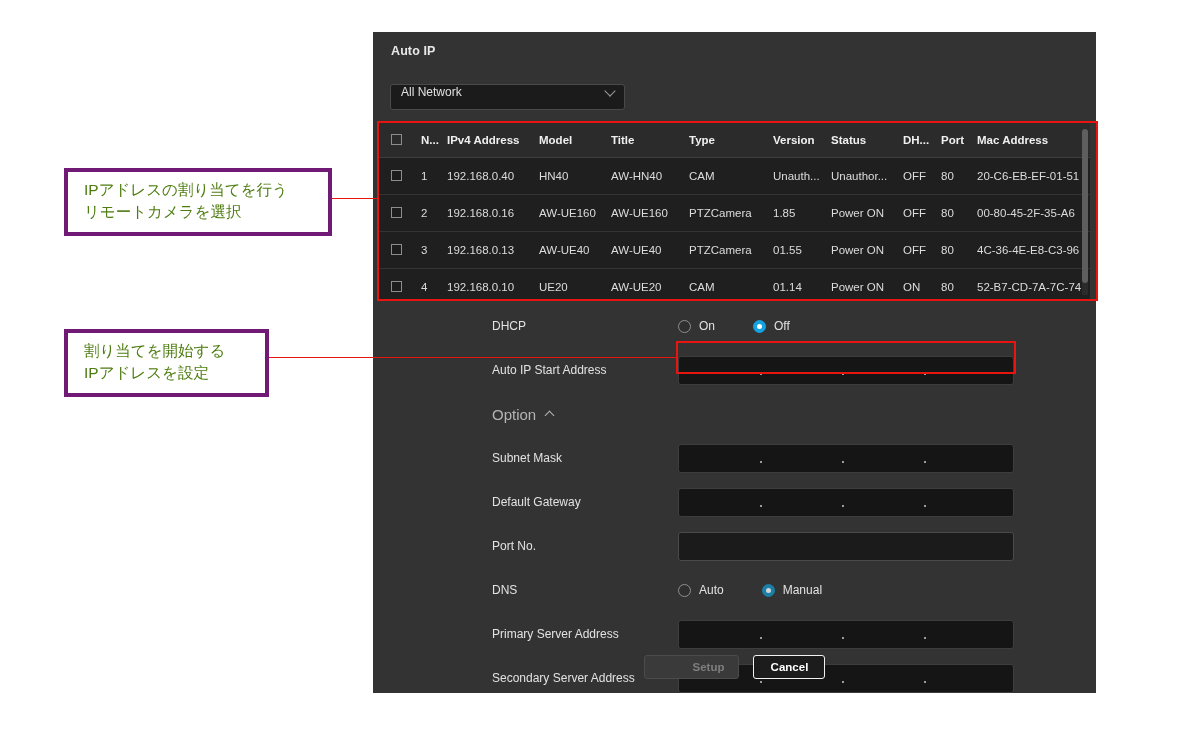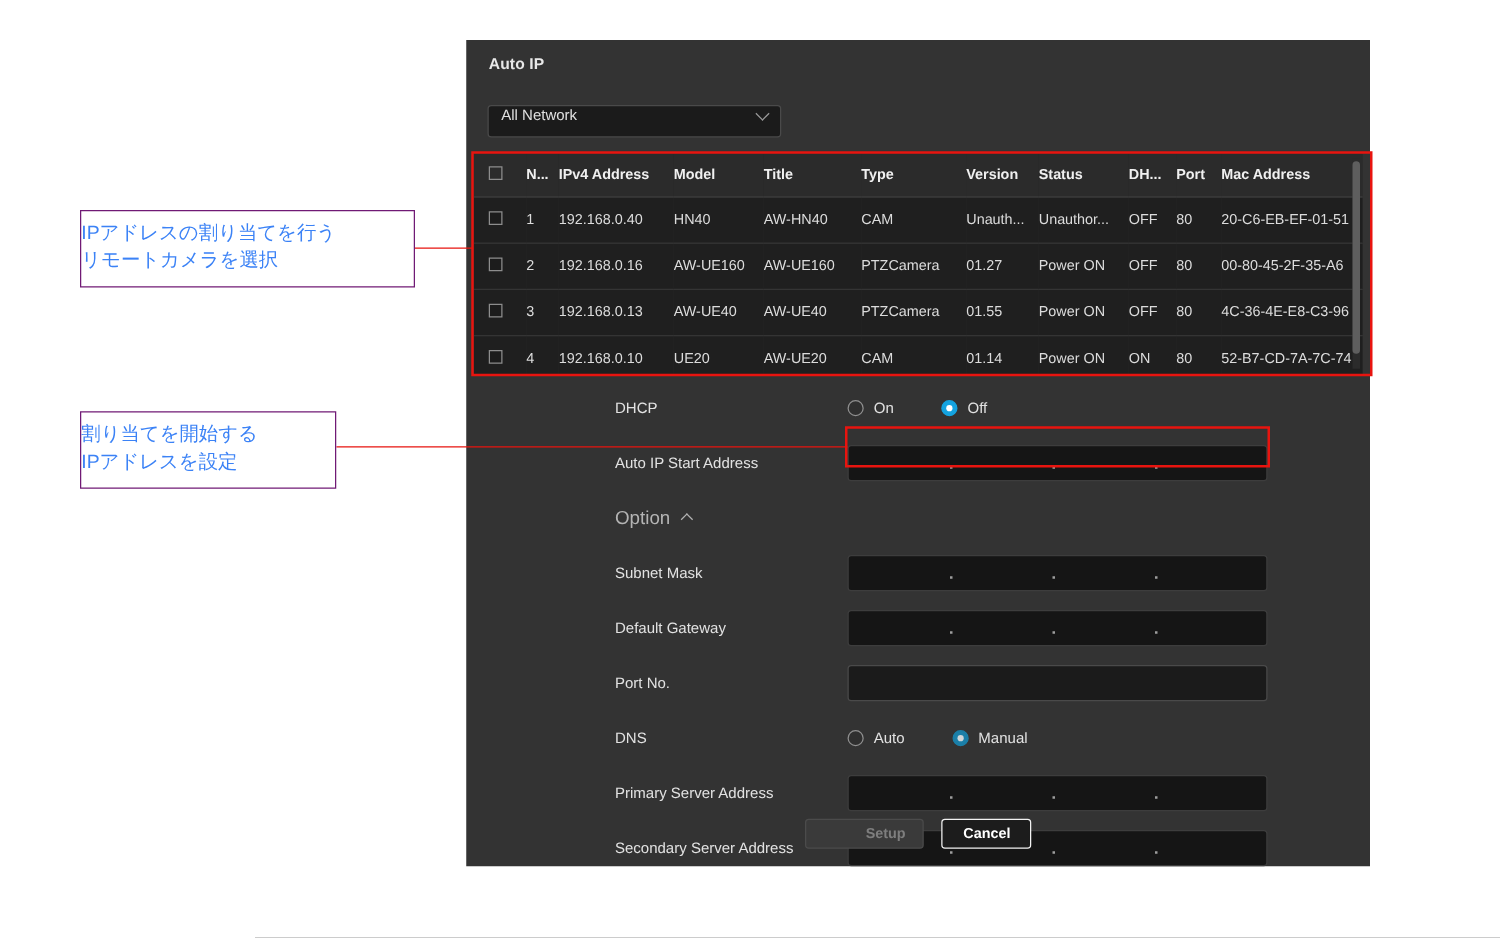--- a/index.html
+++ b/index.html
@@ -11,26 +11,26 @@
     width: 1200px;
     height: 750px;
     position: relative;
     font-family: "Liberation Sans", sans-serif;
     overflow: hidden;
   }
 
   
   .anno-box {
     position: absolute;
-    border: 1px solid #701a75;
+    border: 4px solid #701a75;
     background: #ffffff;
-    color: #3b82f6;
+    color: #4d7c0f;
     font-size: 15.5px;
     line-height: 1.45;
-    padding: 7px 10px 8px 0;
+    padding: 7px 10px 8px 16px;
     box-sizing: border-box;
     white-space: pre-line;
     font-weight: 400;
     z-index: 30;
   }
   .anno1 { left: 64px; top: 168px; width: 268px; }
   .anno2 { left: 64px; top: 329px; width: 205px; }
 
   .connector {
     position: absolute;
@@ -384,21 +384,21 @@
           <td class="c-port">80</td>
           <td class="c-mac">20-C6-EB-EF-01-51</td>
         </tr>
         <tr>
           <td class="c-chk"><span class="chk"></span></td>
           <td class="c-no">2</td>
           <td class="c-ip">192.168.0.16</td>
           <td class="c-model">AW-UE160</td>
           <td class="c-title">AW-UE160</td>
           <td class="c-type">PTZCamera</td>
-          <td class="c-ver">01.27</td>
+          <td class="c-ver">1.85</td>
           <td class="c-stat">Power ON</td>
           <td class="c-dhcp">OFF</td>
           <td class="c-port">80</td>
           <td class="c-mac">00-80-45-2F-35-A6</td>
         </tr>
         <tr>
           <td class="c-chk"><span class="chk"></span></td>
           <td class="c-no">3</td>
           <td class="c-ip">192.168.0.13</td>
           <td class="c-model">AW-UE40</td>

